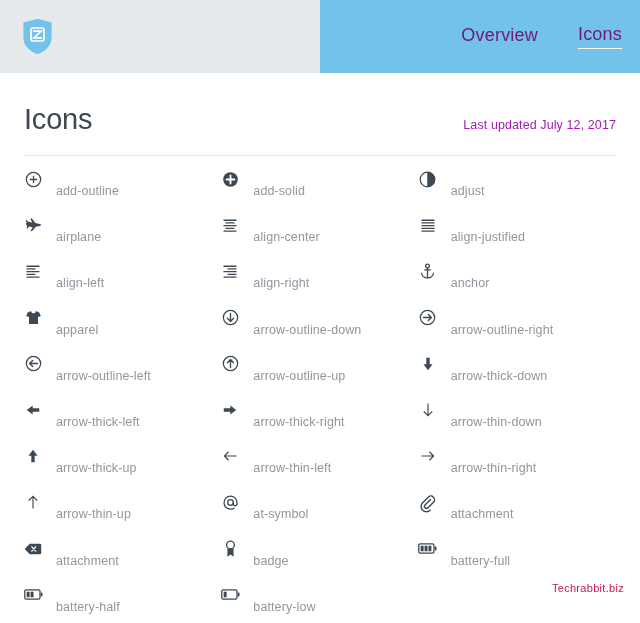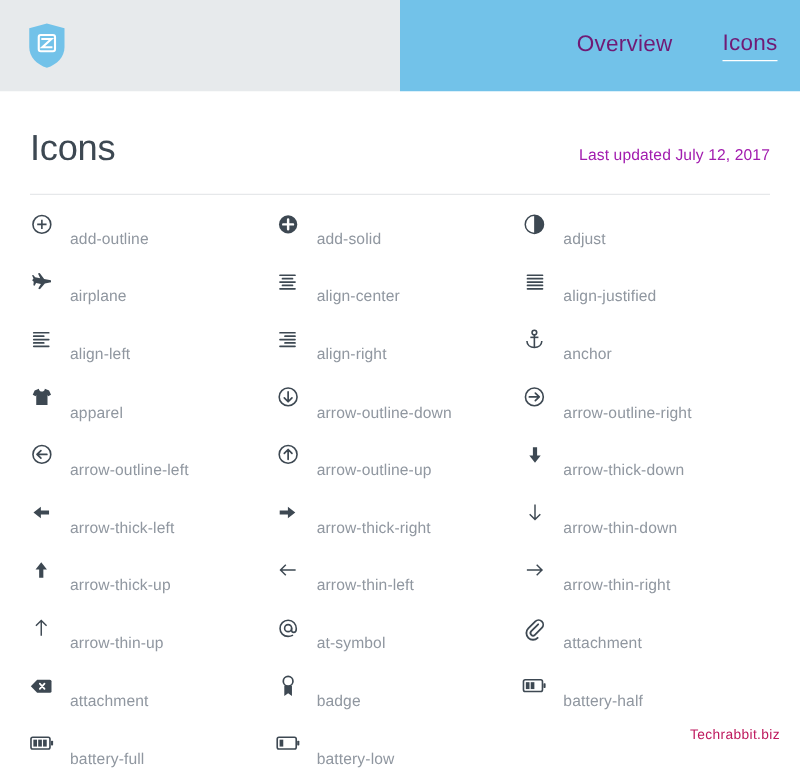--- a/index.html
+++ b/index.html
@@ -388,35 +388,35 @@
       </span>
       <span class="icon-label">badge</span>
     </div>
     <div class="icon-cell">
       <span class="icon-box">
         <svg width="19" height="13" viewBox="0 0 22 14">
           <rect x="0.9" y="1.6" width="17.6" height="10.8" rx="1.6" stroke="currentColor" fill="none" stroke-width="1.5"></rect>
           <rect x="19.4" y="4.8" width="2.0" height="4.4" rx="0.7" fill="currentColor"></rect>
           <rect x="3.1" y="3.8" width="3.4" height="6.4" fill="currentColor"></rect>
           <rect x="7.6" y="3.8" width="3.4" height="6.4" fill="currentColor"></rect>
-        </svg>
-      </span>
-      <span class="icon-label">battery-half</span>
+          <rect x="12.1" y="3.8" width="3.4" height="6.4" fill="currentColor"></rect>
+        </svg>
+      </span>
+      <span class="icon-label">battery-full</span>
     </div>
     <div class="icon-cell">
       <span class="icon-box">
         <svg width="19" height="13" viewBox="0 0 22 14">
           <rect x="0.9" y="1.6" width="17.6" height="10.8" rx="1.6" stroke="currentColor" fill="none" stroke-width="1.5"></rect>
           <rect x="19.4" y="4.8" width="2.0" height="4.4" rx="0.7" fill="currentColor"></rect>
           <rect x="3.1" y="3.8" width="3.4" height="6.4" fill="currentColor"></rect>
           <rect x="7.6" y="3.8" width="3.4" height="6.4" fill="currentColor"></rect>
-          <rect x="12.1" y="3.8" width="3.4" height="6.4" fill="currentColor"></rect>
-        </svg>
-      </span>
-      <span class="icon-label">battery-full</span>
+        </svg>
+      </span>
+      <span class="icon-label">battery-half</span>
     </div>
     <div class="icon-cell">
       <span class="icon-box">
         <svg width="19" height="13" viewBox="0 0 22 14">
           <rect x="0.9" y="1.6" width="17.6" height="10.8" rx="1.6" stroke="currentColor" fill="none" stroke-width="1.5"></rect>
           <rect x="19.4" y="4.8" width="2.0" height="4.4" rx="0.7" fill="currentColor"></rect>
           <rect x="3.1" y="3.8" width="3.4" height="6.4" fill="currentColor"></rect>
         </svg>
       </span>
       <span class="icon-label">battery-low</span>

